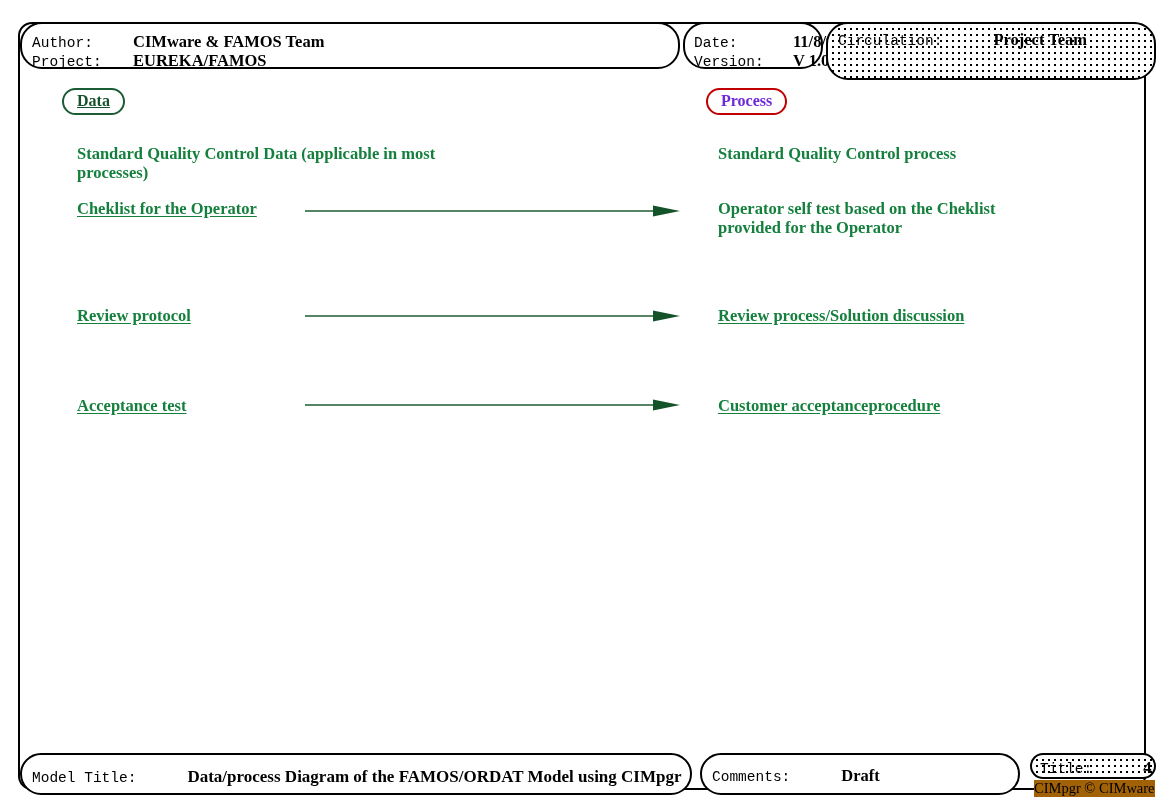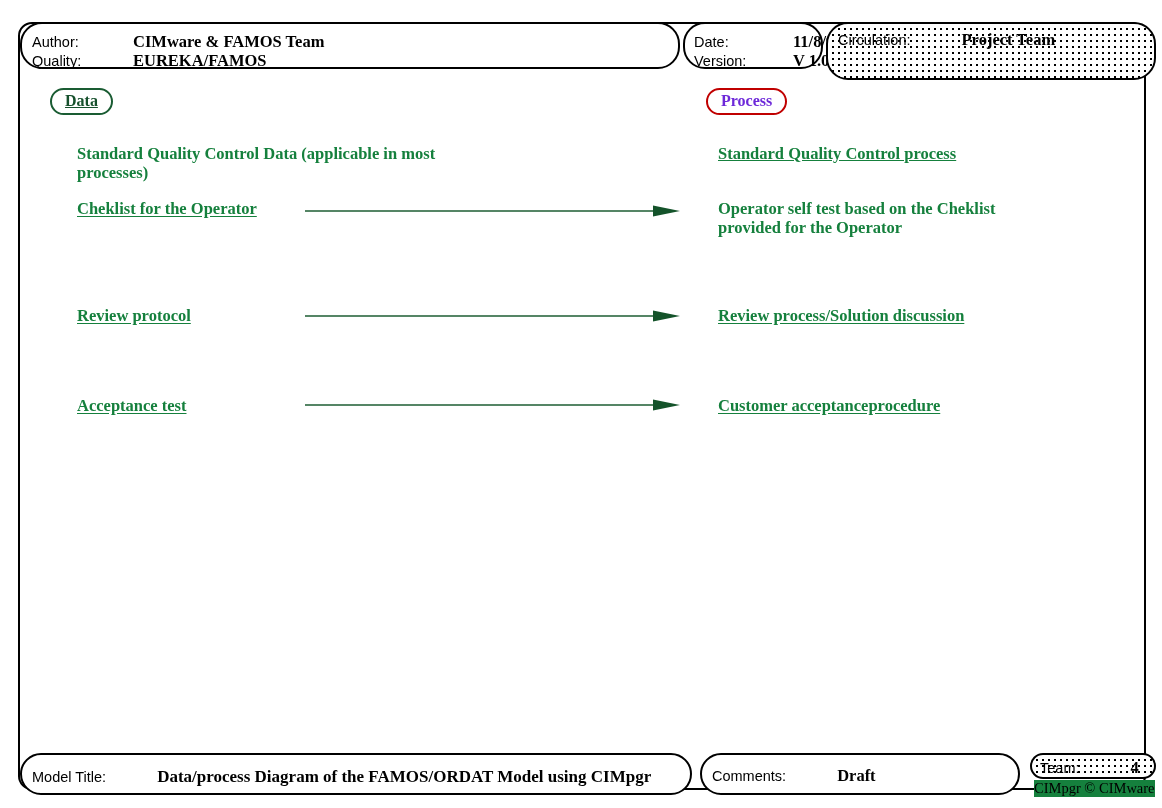--- a/index.html
+++ b/index.html
@@ -57,21 +57,21 @@
   .hdr-circ     { left: 826px; top: 22px; width: 330px; height: 58px; overflow:hidden; }
 
   .kv {
     position: absolute;
     white-space: nowrap;
     line-height: 1;
   }
   .k {
     font-size: 14.5px;
     font-weight: normal;
-    font-family: Liberation Sans, sans-serif;
+    font-family: Liberation Mono, monospace;
   }
   .v {
     font-size: 16.5px;
     font-weight: bold;
     font-family: "Liberation Serif", "DejaVu Serif", serif;
     margin-left: 47px;
   }
 
   .hdr-author .row1 { left: 10px; top: 10px; }
   .hdr-author .row2 { left: 10px; top: 29px; }
@@ -89,21 +89,21 @@
     box-sizing: border-box;
     border-radius: 14px;
     padding: 2px 13px 3px 13px;
     font-size: 16px;
     font-weight: bold;
     line-height: 1.15;
     background: #ffffff;
     white-space: nowrap;
   }
   .pill-data {
-    left: 50px; top: 88px;
+    left: 62px; top: 88px;
     border: 2px solid #1a5c33;
     color: #16502c;
     text-decoration: underline;
   }
   .pill-process {
     left: 706px; top: 88px;
     border: 2px solid #c00000;
     color: #6d28d9;
   }
 
@@ -112,21 +112,21 @@
     position: absolute;
     font-family: "Liberation Serif", "DejaVu Serif", serif;
     font-size: 16.5px;
     font-weight: bold;
     line-height: 1.16;
     color: #15803d;
   }
   .txt.u  { text-decoration: underline; text-underline-offset: 2px; }
 
   .intro-left  { left: 77px;  top: 144px; width: 400px; }
-  .intro-right { left: 718px; top: 144px; width: 380px; text-decoration: underline; }
+  .intro-right { left: 718px; top: 144px; width: 380px; }
 
   .d-left-1  { left: 77px;  top: 199px; }
   .d-right-1 { left: 718px; top: 199px; width: 300px; }
 
   .d-left-2  { left: 77px;  top: 306px; }
   .d-right-2 { left: 718px; top: 306px; }
 
   .d-left-3  { left: 77px;  top: 396px; }
   .d-right-3 { left: 718px; top: 396px; }
 
@@ -149,38 +149,38 @@
   .ftr-comm  .row1 { left: 10px; top: 13px; }
   .ftr-page  .row1 { left: 8px;  top: 5px; }
 
   .copyright {
     position: absolute;
     left: 1034px;
     top: 780px;
     font-size: 14.5px;
     white-space: nowrap;
     font-family: "Liberation Serif", "DejaVu Serif", serif;
-    background: #15803d;
+    background: #a16207;
   }
 
   .title-v { font-size: 17px; }
 </style>
 </head>
 <body>
 
 <div id="page">
 
   <div class="outer-frame"></div>
 
   <div class="rbox hdr-author">
     <div class="kv row1">
       <span class="k">Author:</span><span class="v">CIMware &amp; FAMOS Team</span>
     </div>
     <div class="kv row2">
-      <span class="k">Quality:</span><span class="v">EUREKA/FAMOS</span>
+      <span class="k">Project:</span><span class="v">EUREKA/FAMOS</span>
     </div>
   </div>
 
   <div class="rbox hdr-date">
     <div class="kv row1">
       <span class="k">Date:</span><span class="v">11/8/93</span>
     </div>
     <div class="kv row2">
       <span class="k">Version:</span><span class="v">V 1.0</span>
     </div>
@@ -235,19 +235,19 @@
   </div>
 
   <div class="rbox ftr-title">
     <div class="kv row1">
       <span class="k">Model Title:</span>&nbsp;<span class="v title-v">Data/process Diagram of the FAMOS/ORDAT Model using CIMpgr</span>
     </div>
   </div>
 
   <div class="rbox dotted ftr-page">
     <div class="kv row1">
-      <span class="k">Team:</span>&nbsp;<span class="v">4</span>
+      <span class="k">Title:</span>&nbsp;<span class="v">4</span>
     </div>
   </div>
 
   <div class="copyright">CIMpgr © CIMware</div>
 
 </div>
 
 </body></html>

